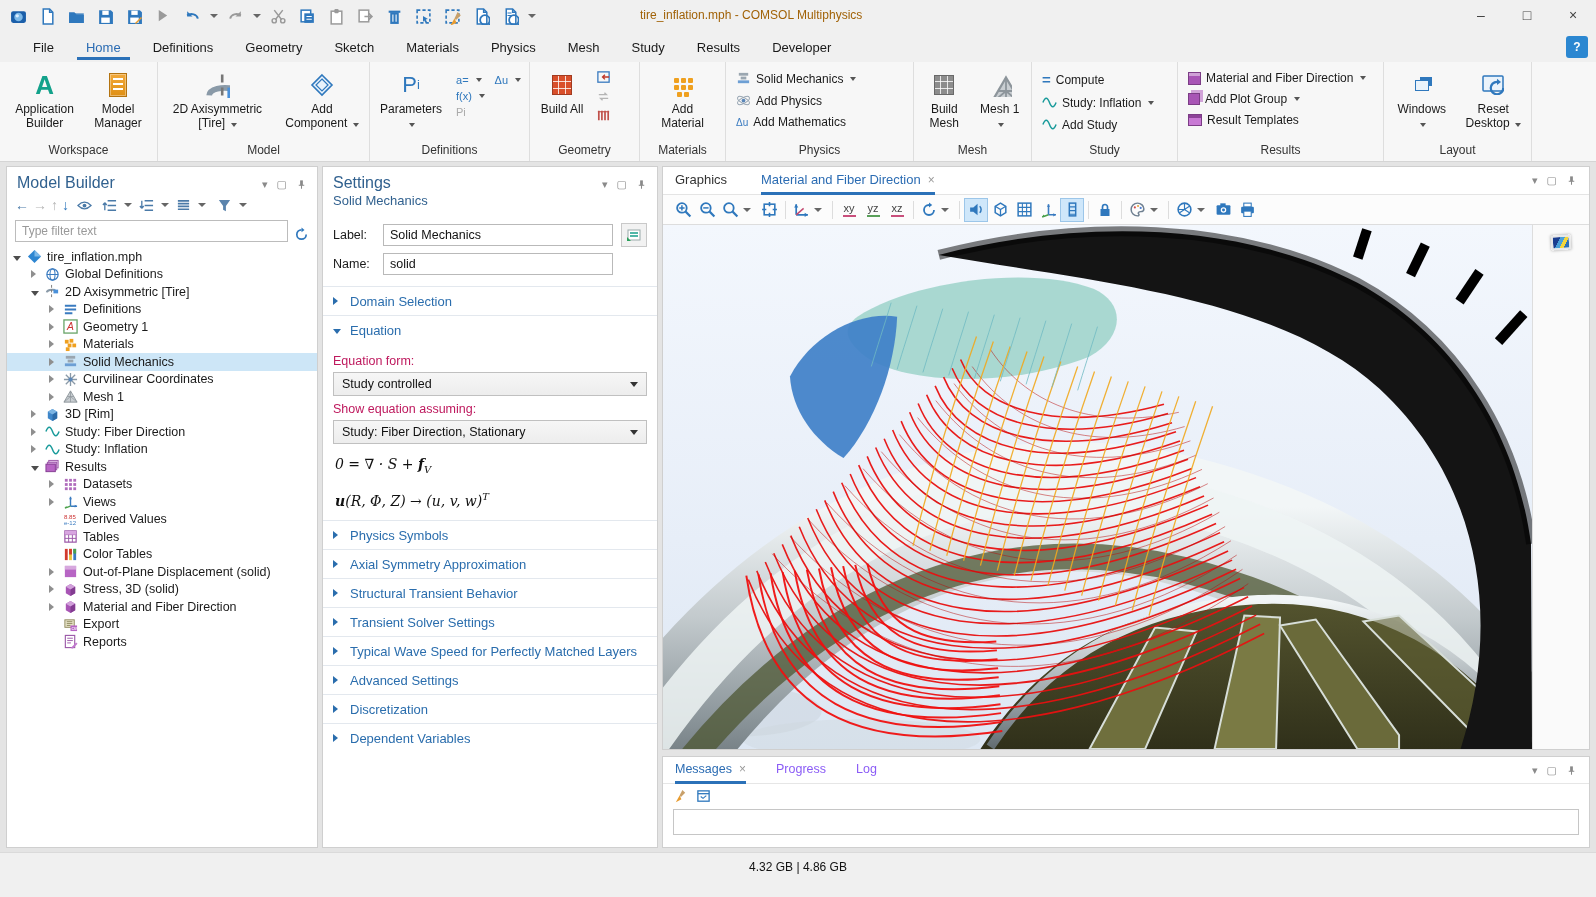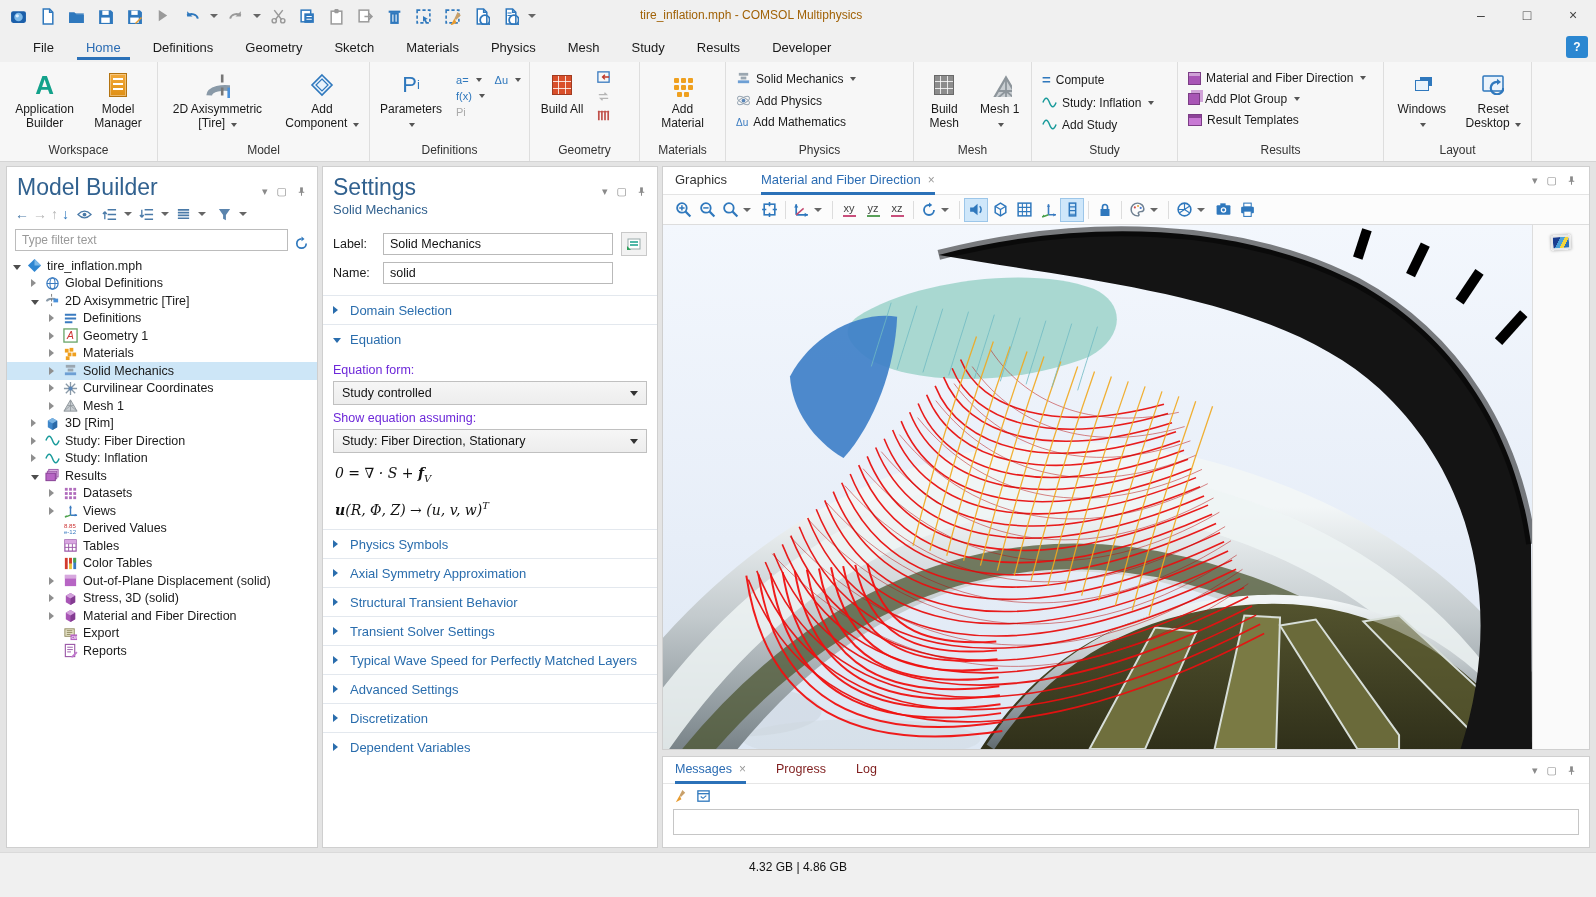--- a/index.html
+++ b/index.html
@@ -57,21 +57,21 @@
   .mini.grey{color:#aaa}
 
   
   #main{height:690px;display:flex;padding:4px 6px;gap:4px;background:#e4e4e4}
   .panel{background:#fff;border:1px solid #cfcfcf;height:682px;overflow:hidden;position:relative}
   #mb-panel{width:312px;flex:none}
   #set-panel{width:336px;flex:none}
   #right-col{flex:1;display:flex;flex-direction:column;gap:6px}
 
   .phdr{display:flex;align-items:baseline;padding:7px 10px 0}
-  .ptitle{font-size:23px;color:#31618f;flex:1}
+  .ptitle{font-size:16px;color:#31618f;flex:1}
   .pctrl{display:flex;gap:9px;color:#8a8a8a;font-size:11px;align-items:center}
   .psub{padding:1px 10px 6px;font-size:13px;color:#31618f}
 
   
   #mb-toolbar{display:flex;align-items:center;gap:4px;padding:2px 8px;height:26px}
   .mbt{color:#4a7aa8;font-size:14px;line-height:16px}
   .mbt.grey{color:#b5b5b5}
   .mbt.blue{color:#2f78bd}
   #mb-filter{display:flex;align-items:flex-end;gap:6px;padding:2px 8px 4px}
   #mb-filter input{flex:1;height:22px;border:1px solid #bcbcbc;padding:0 6px;font-size:12px;color:#333;font-family:inherit}
@@ -89,21 +89,21 @@
   .frow{display:flex;align-items:center;padding:3px 10px;gap:8px}
   .frow label{width:42px;font-size:12.5px;color:#1a1a1a}
   .frow input{flex:1;height:22px;border:1px solid #b9b9b9;padding:0 6px;font-size:12.5px;color:#111;font-family:inherit}
   .rename-btn{width:26px;height:24px;border:1px solid #c9c9c9;background:#f2f2f2;display:flex;align-items:center;justify-content:center}
   .sec{border-top:1px solid #e3e8ee;height:29px;display:flex;align-items:center;padding:0 10px;gap:9px}
   .sec .stitle{font-size:13px;color:#2a6dad}
   .sec .exp{width:8px}
   .sec .exp.closed::before{border-left-color:#2a6dad}
   .sec .exp.open::before{border-top-color:#2a6dad}
   .eqbody{padding:4px 10px 10px}
-  .flabel{font-size:12.5px;color:#6d28d9;margin:6px 0 4px}
+  .flabel{font-size:12.5px;color:#be185d;margin:6px 0 4px}
   .dropdown{height:24px;background:linear-gradient(#f6f6f6,#ededed);border:1px solid #c0c0c0;display:flex;align-items:center;padding:0 8px;font-size:12.5px;color:#111}
   .dropdown .dval{flex:1}
   .dropdown::after{content:"";width:0;height:0;border-left:4px solid transparent;border-right:4px solid transparent;border-top:5px solid #333}
   .equation{font-family:"DejaVu Serif",serif;font-size:14px;color:#111;margin:12px 2px 2px;font-style:italic}
   .equation b{font-style:italic}
   .equation sub,.equation sup{font-size:10px}
 
   
   #gfx-block{height:584px;background:#fff;border:1px solid #cfcfcf;display:flex;flex-direction:column}
   #gfx-tabs{height:28px;display:flex;align-items:center;padding:0 12px;position:relative;border-bottom:1px solid #e4e4e4}
@@ -117,21 +117,21 @@
   .vlbl{font-size:11px;color:#444;border-bottom:2px solid #c94f7c;padding:0 1px;line-height:13px}
   #gfx-body{flex:1;display:flex}
   #scene-wrap{flex:1;position:relative;border-right:1px solid #ddd}
   #scene{width:100%;height:100%;display:block}
   #dock-strip{width:56px;background:#fafafa;display:flex;justify-content:center;padding-top:10px}
   .thumb{width:20px;height:15px;background:linear-gradient(120deg,#1b3e8f 0 35%,#4aa0d8 35% 55%,#f4d53a 55% 75%,#2c6fb8 75%);border:2px solid #e8e8e8;box-shadow:0 0 3px rgba(0,0,0,.35);transform:rotate(-4deg)}
 
   
   #msg-panel{height:92px;background:#fff;border:1px solid #cfcfcf;display:flex;flex-direction:column}
   #msg-tabs{height:27px;display:flex;align-items:center;padding:0 12px;border-bottom:1px solid #e6e6e6;position:relative}
-  .mtab{font-size:12.5px;color:#7f1d1d;margin-right:30px;height:27px;line-height:25px}
+  .mtab{font-size:12.5px;color:#8b5cf6;margin-right:30px;height:27px;line-height:25px}
   .mtab.active{color:#2b6cb3;border-bottom:3px solid #2b71b8}
   #msg-toolbar{height:24px;display:flex;align-items:center;gap:8px;padding:0 10px}
   #msg-input{margin:1px 10px 6px;height:26px;border:1px solid #c6c6c6;background:#fff}
 
   
   #statusbar{height:45px;background:#f0f0f0;border-top:1px solid #dadada;text-align:center;padding-top:7px;font-size:12px;color:#111}
 
   svg.sic{display:block}
 </style>
 </head>

